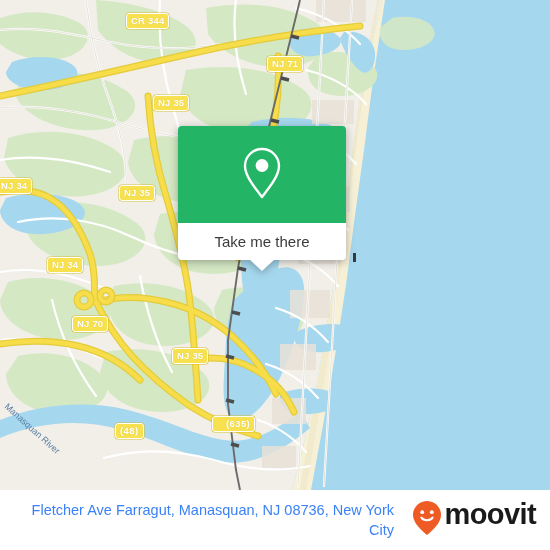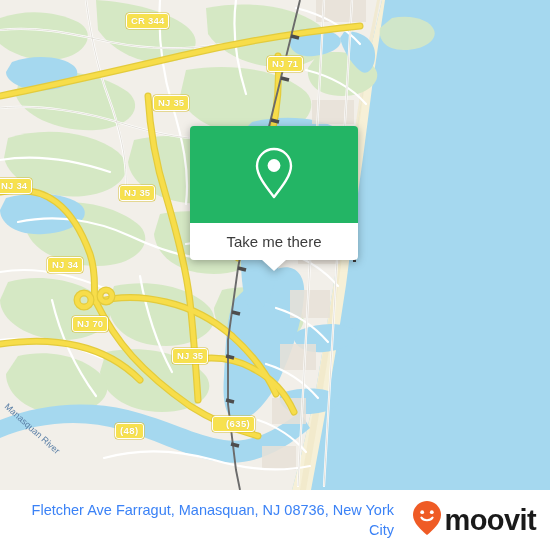--- a/index.html
+++ b/index.html
@@ -53,21 +53,21 @@
     background: rgba(255,255,255,.78);
     color: #3a3a3a;
     font-size: 11.5px;
     padding: 3px 9px 4px 7px;
     line-height: 14px;
     border-top-right-radius: 2px;
   }
 
   
   #popup {
-    position: absolute; left: 190px; top: 126px;
+    position: absolute; left: 178px; top: 126px;
     width: 168px;
     filter: drop-shadow(0 2px 4px rgba(0,0,0,.30));
   }
   #popup-head {
     height: 97px;
     background: #23b565;
     border-radius: 4px 4px 0 0;
     display: flex; align-items: center; justify-content: center;
   }
   #popup-foot {
@@ -98,21 +98,21 @@
     display: flex; align-items: center; justify-content: space-between;
     padding: 0 14px 0 14px;
   }
   #footer-text {
     font-size: 14.5px;
     color: #3b82f6;
     line-height: 20px;
     max-width: 380px;
     text-align: right;
   }
-  #brand { display: flex; align-items: center; gap: 3px; flex: 0 0 auto; }
+  #brand { display: flex; align-items: flex-start; gap: 3px; flex: 0 0 auto; }
   #brand-word {
     font-size: 29px;
     font-weight: bold;
     color: #1a1a1a;
     letter-spacing: -.6px;
     line-height: 29px;
   }
 </style>
 </head>
 <body>

